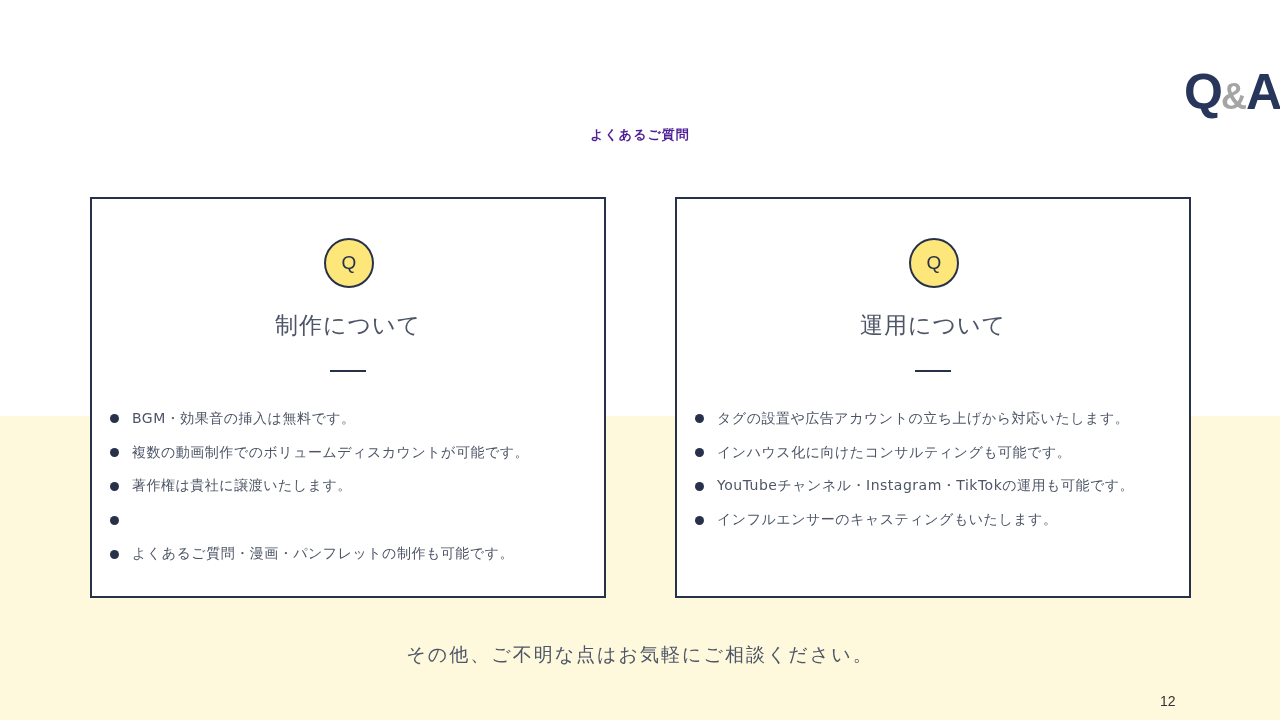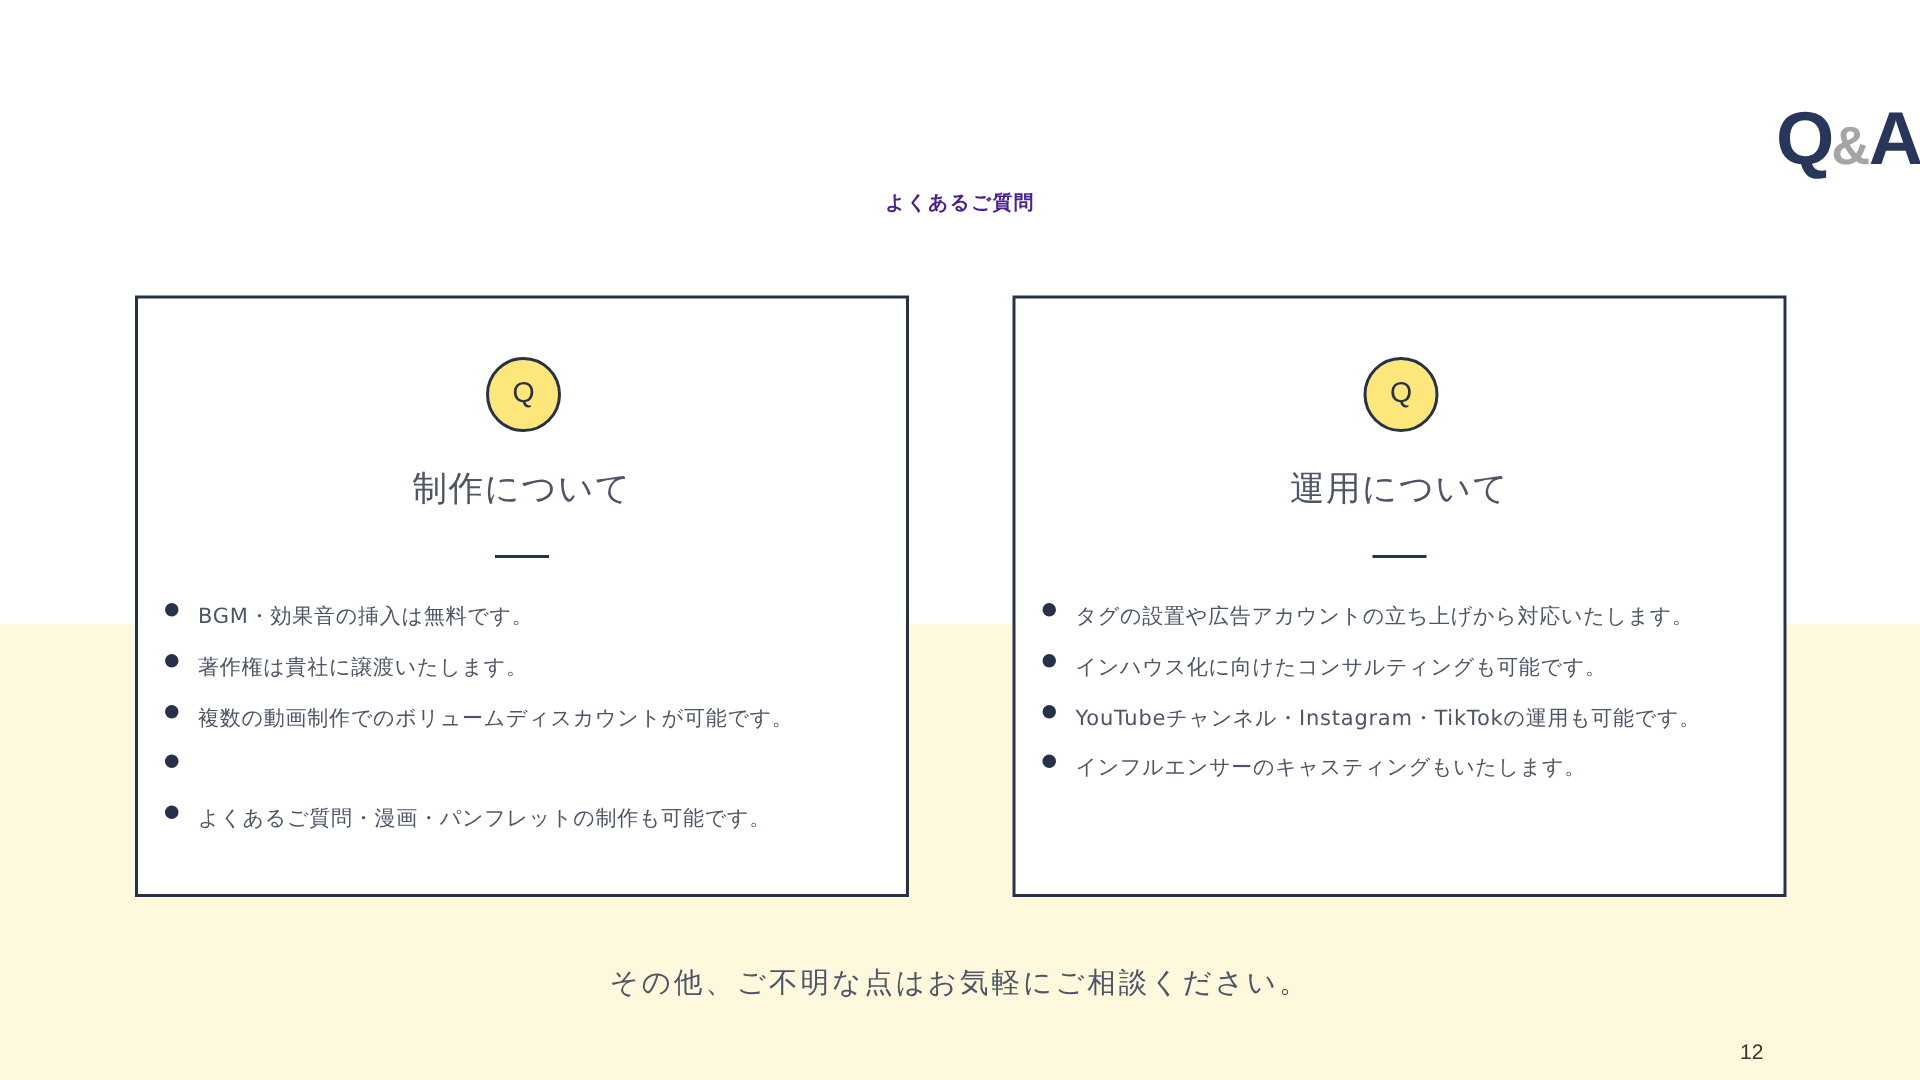--- a/index.html
+++ b/index.html
@@ -40,21 +40,21 @@
     font-size: 23px; color: #4d5566; letter-spacing: 1px;
   }
   .divider {
     position: absolute; left: 238px; top: 171px; width: 36px; height: 2px;
     background: #27324a;
   }
   .list {
     position: absolute; left: 18px; top: 203px; margin: 0; padding: 0; list-style: none;
   }
   .list li {
-    display: flex; height: 33.8px;
+    display: flex; align-items: center; height: 33.8px;
     font-size: 14px; color: #4d5566; white-space: nowrap; letter-spacing: 0.5px;
   }
   .bullet {
     display: inline-block; width: 9px; height: 9px; border-radius: 50%;
     background: #27324a; margin-right: 13px; flex: none;
   }
   .footer-msg {
     position: absolute; left: 0; width: 1280px; top: 642px; text-align: center;
     font-size: 19px; color: #4d5566; letter-spacing: 2px;
   }
@@ -76,25 +76,25 @@
   <div class="q-badge">Q</div>
   <div class="card-title">制作について</div>
   <div class="divider"></div>
   <ul class="list">
     <li>
         <span class="bullet"></span>
         <span>BGM・効果音の挿入は無料です。</span>
       </li>
     <li>
         <span class="bullet"></span>
-        <span>著作権は貴社に譲渡いたします。</span>
+        <span>複数の動画制作でのボリュームディスカウントが可能です。</span>
       </li>
     <li>
         <span class="bullet"></span>
-        <span>複数の動画制作でのボリュームディスカウントが可能です。</span>
+        <span>著作権は貴社に譲渡いたします。</span>
       </li>
     <li>
         <span class="bullet"></span>
       </li>
     <li>
         <span class="bullet"></span>
         <span>よくあるご質問・漫画・パンフレットの制作も可能です。</span>
       </li>
   </ul>
 </div>

